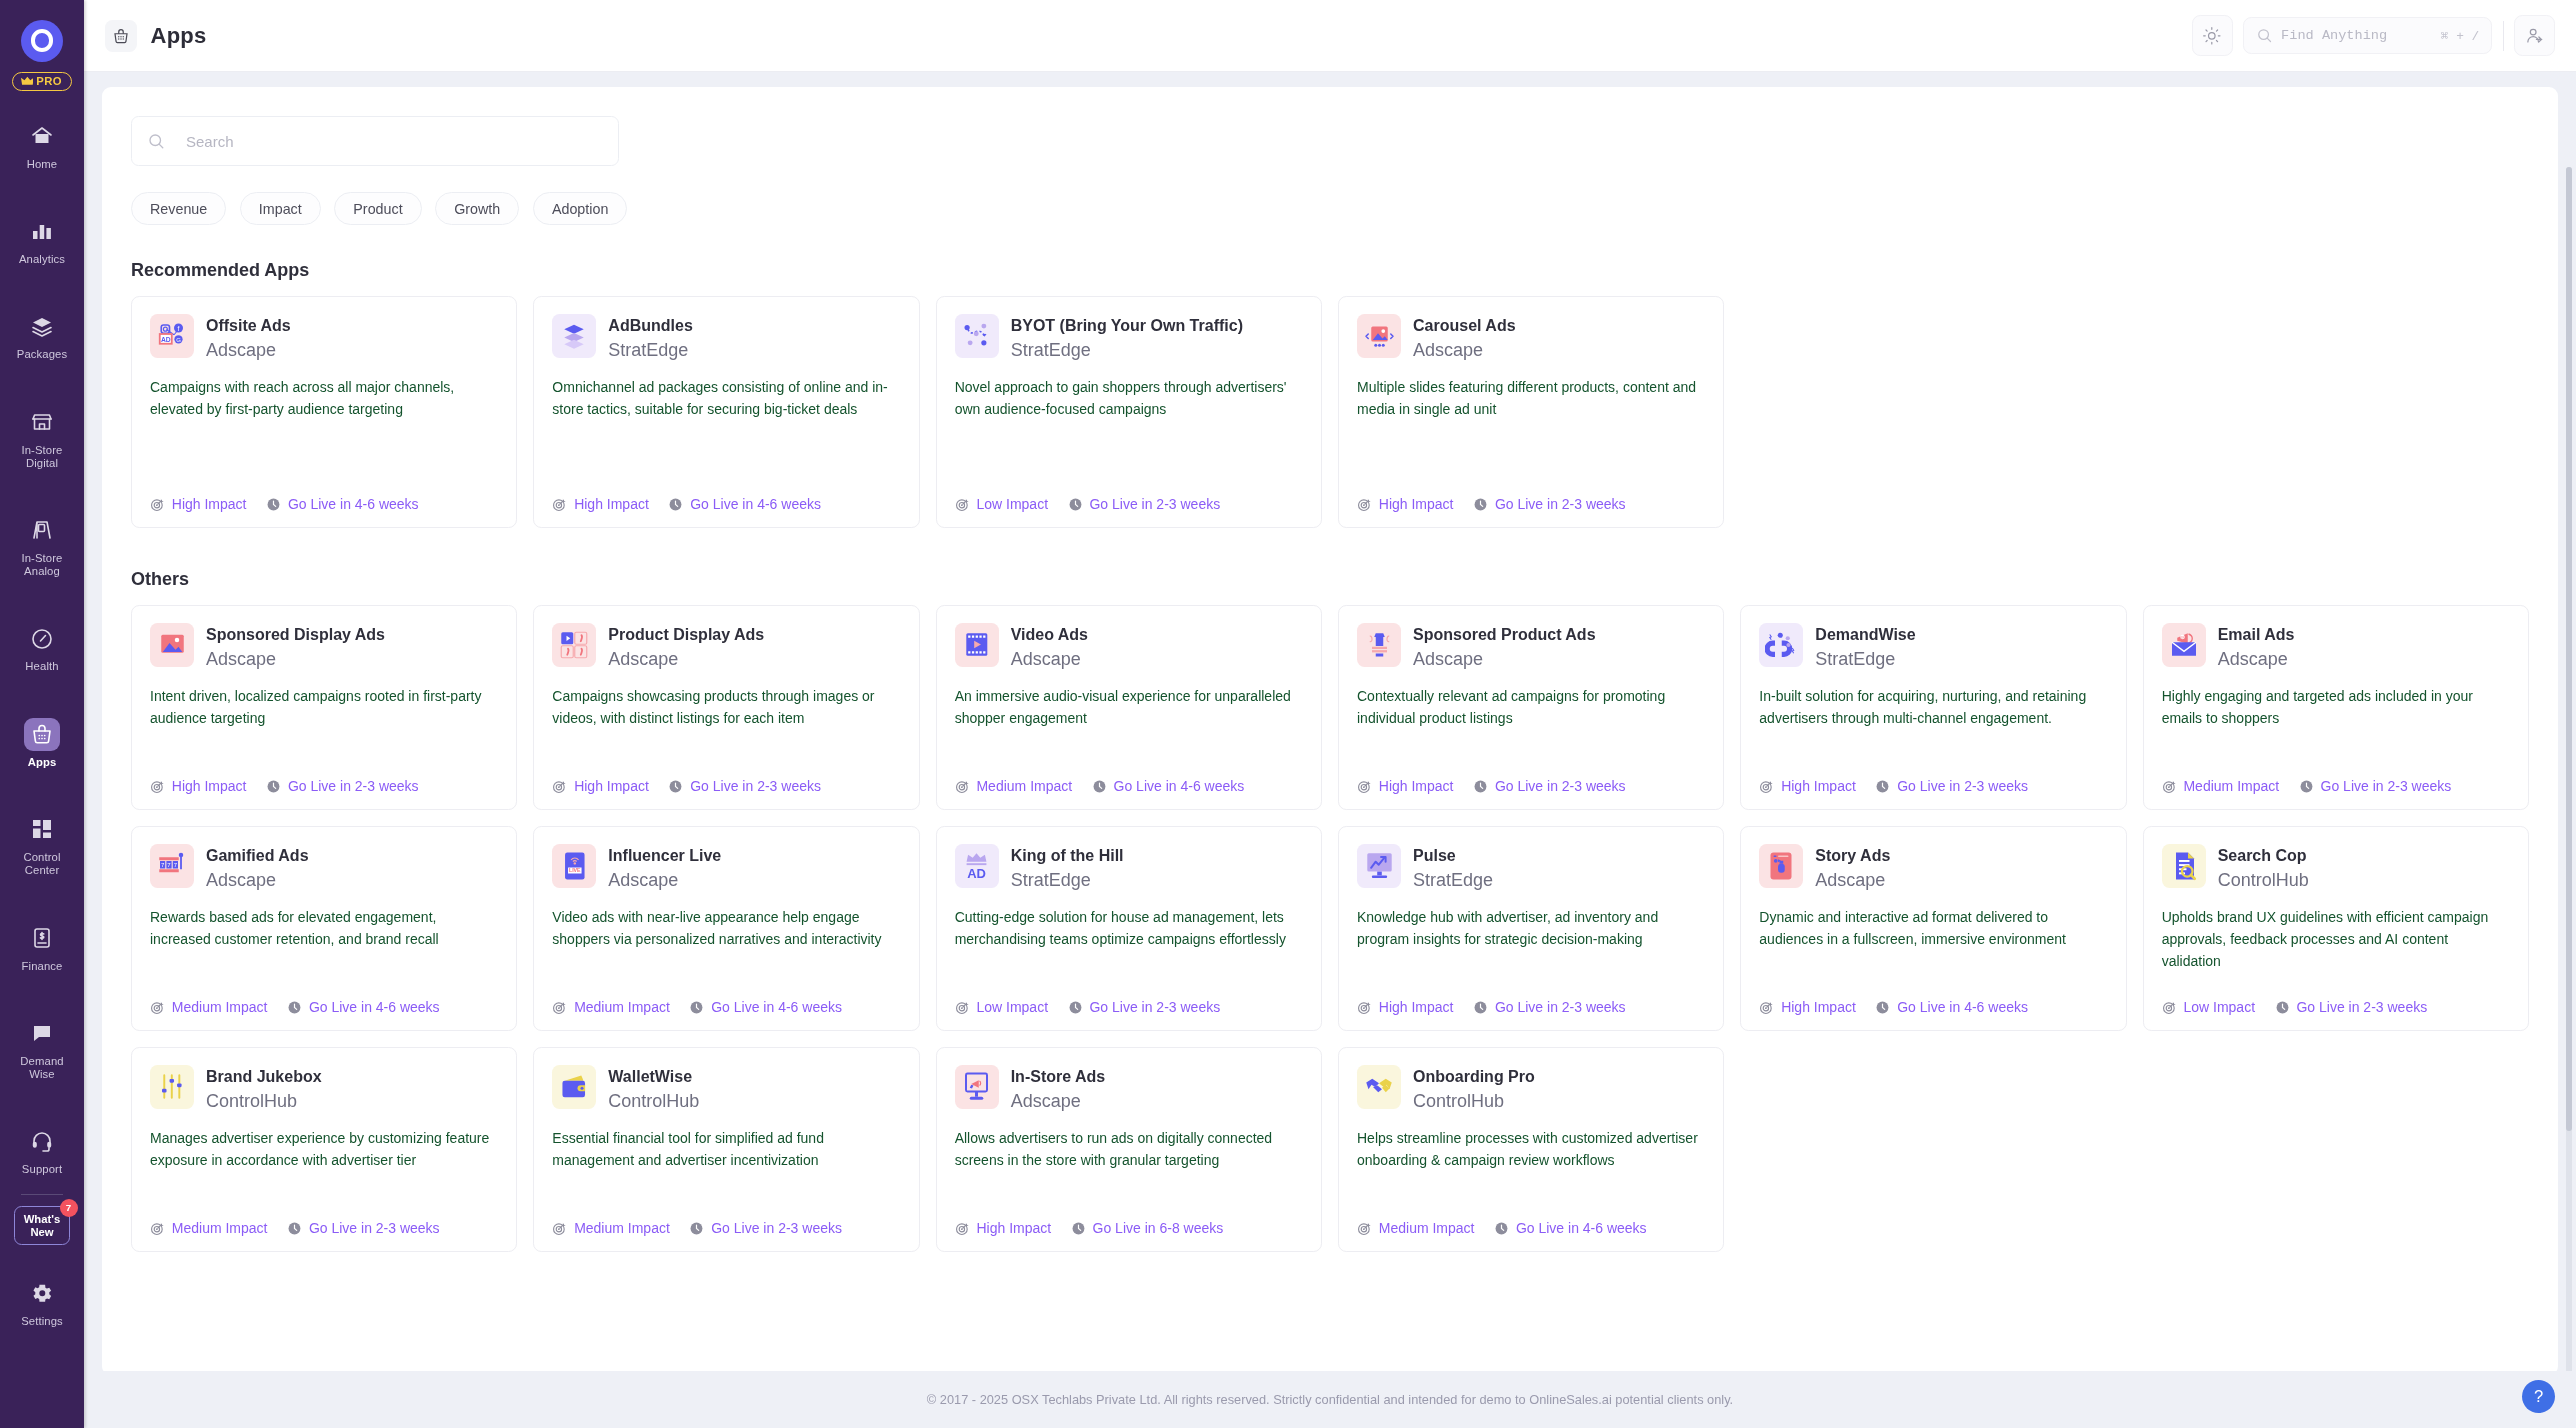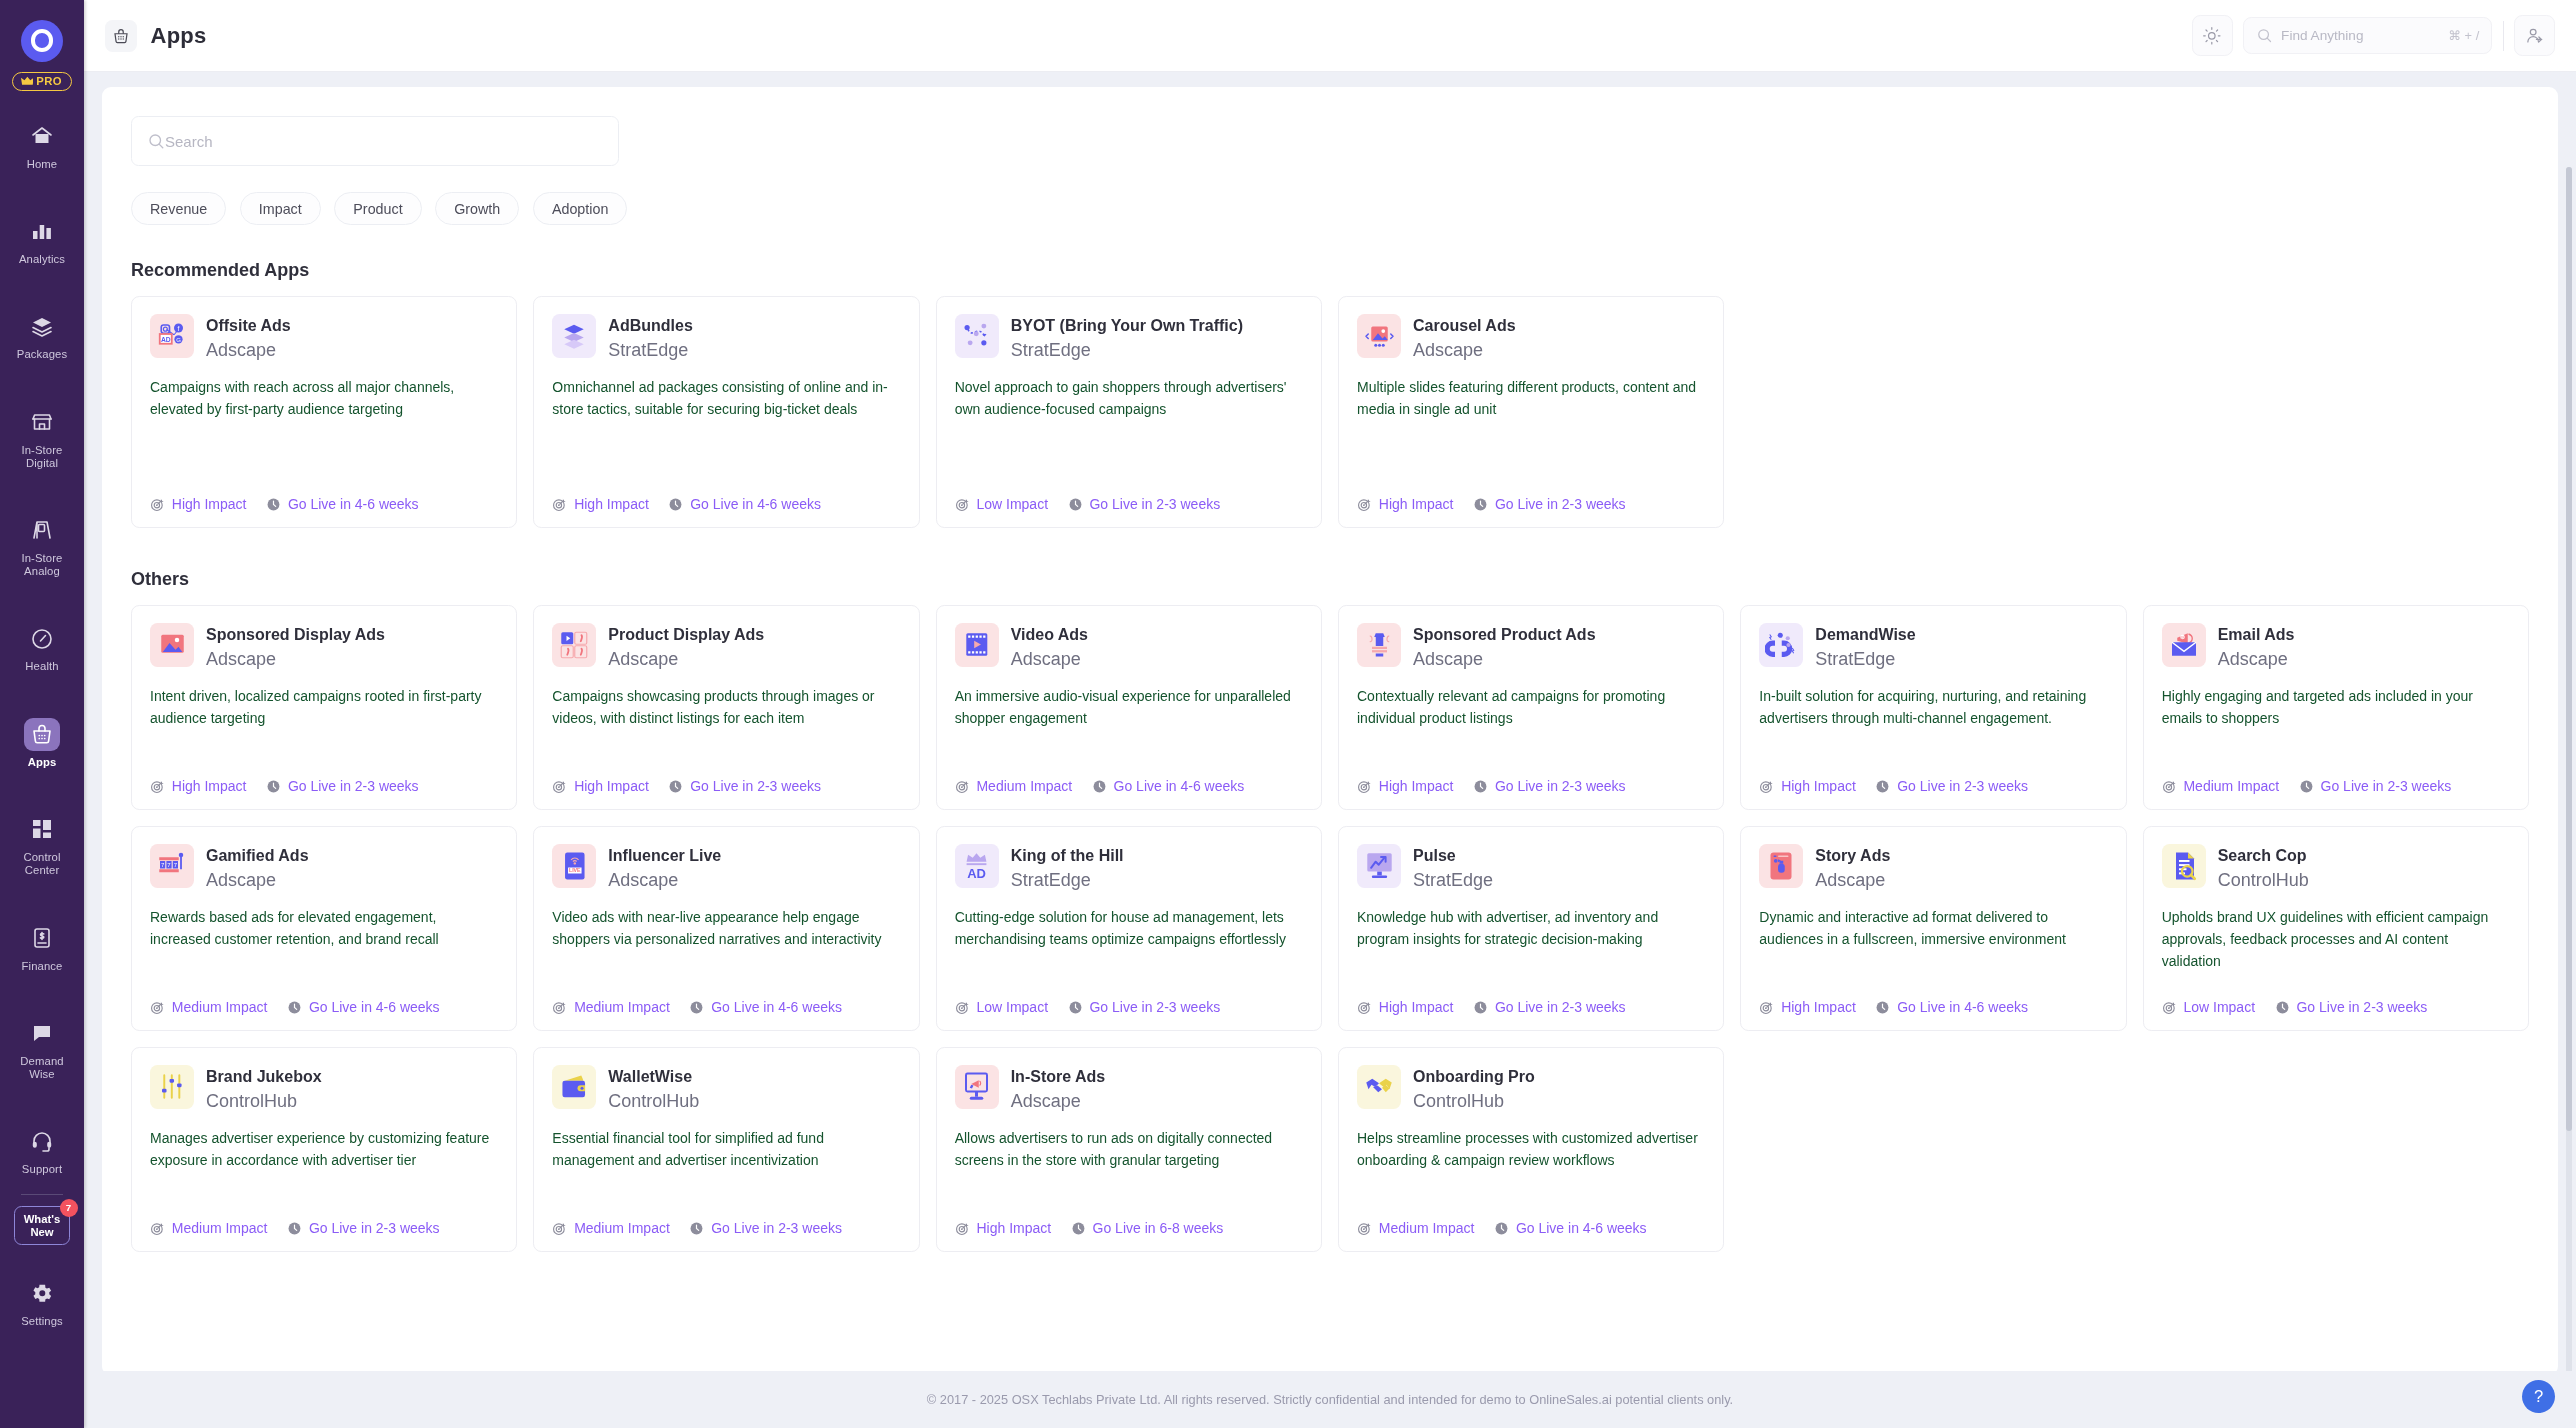--- a/index.html
+++ b/index.html
@@ -67,37 +67,37 @@
   }
   .page-title { font-size: 22px; color: #2d2d38; margin-left: 13.6px; letter-spacing: 0.2px; }
   .topbar-right { margin-left: auto; display: flex; align-items: center; gap: 10.5px; }
   .icon-btn {
     width: 41px; height: 41px; border-radius: 8.3px; background: #fbfbfd;
     border: 0.8px solid #f1f1f5; display: flex; align-items: center; justify-content: center;
     color: #9a9aa8; cursor: pointer;
   }
   .find-box {
     width: 249px; height: 37px; border-radius: 8.3px; background: #fbfbfd;
-    border: 0.8px solid #f1f1f5; display: flex; align-items: center; padding: 0 12px; cursor: text;
+    border: 0.8px solid #f1f1f5; display: flex; align-items: center; padding: 0 12px; cursor: text; font-family: Liberation Mono, monospace;
   }
   .find-box .ph { font-size: 13.6px; color: #b9b9c5; margin-left: 8.3px; }
   .find-box .kbd { margin-left: auto; font-size: 12.8px; color: #c2c2cd; }
   .vdiv { width: 0.8px; height: 30px; background: #e9e9ef; }
 
   .scroll-area { flex: 1; overflow: hidden; padding: 15px 18px 0 18px; position: relative; }
   .panel {
     background: #fff; border-radius: 9px; height: 1288px;
     padding: 29px 29px 0 29px; position: relative; overflow: hidden;
   }
 
   .search-wrap {
     width: 488px; height: 50px; border: 0.8px solid #eceef3; border-radius: 7.5px;
     display: flex; align-items: center; padding: 0 15px; cursor: text;
   }
-  .search-wrap .ph { font-size: 15px; color: #b6b6c2; margin-left: 0; }
+  .search-wrap .ph { font-size: 15px; color: #b6b6c2; margin-left: 21px; }
 
   .chips { display: flex; gap: 13.6px; margin-top: 26px; }
   .chip {
     height: 33px; padding: 0 18px; border: 0.8px solid #eceef3; border-radius: 16.6px;
     display: flex; align-items: center; font-size: 14.3px; color: #4d4d5a; cursor: pointer;
     background: #fdfdfe;
   }
 
   .section-title { font-size: 18px; font-weight: 700; color: #2f2f3b; margin: 35px 0 15px; }
   .section-title.others { margin-top: 41px; }

